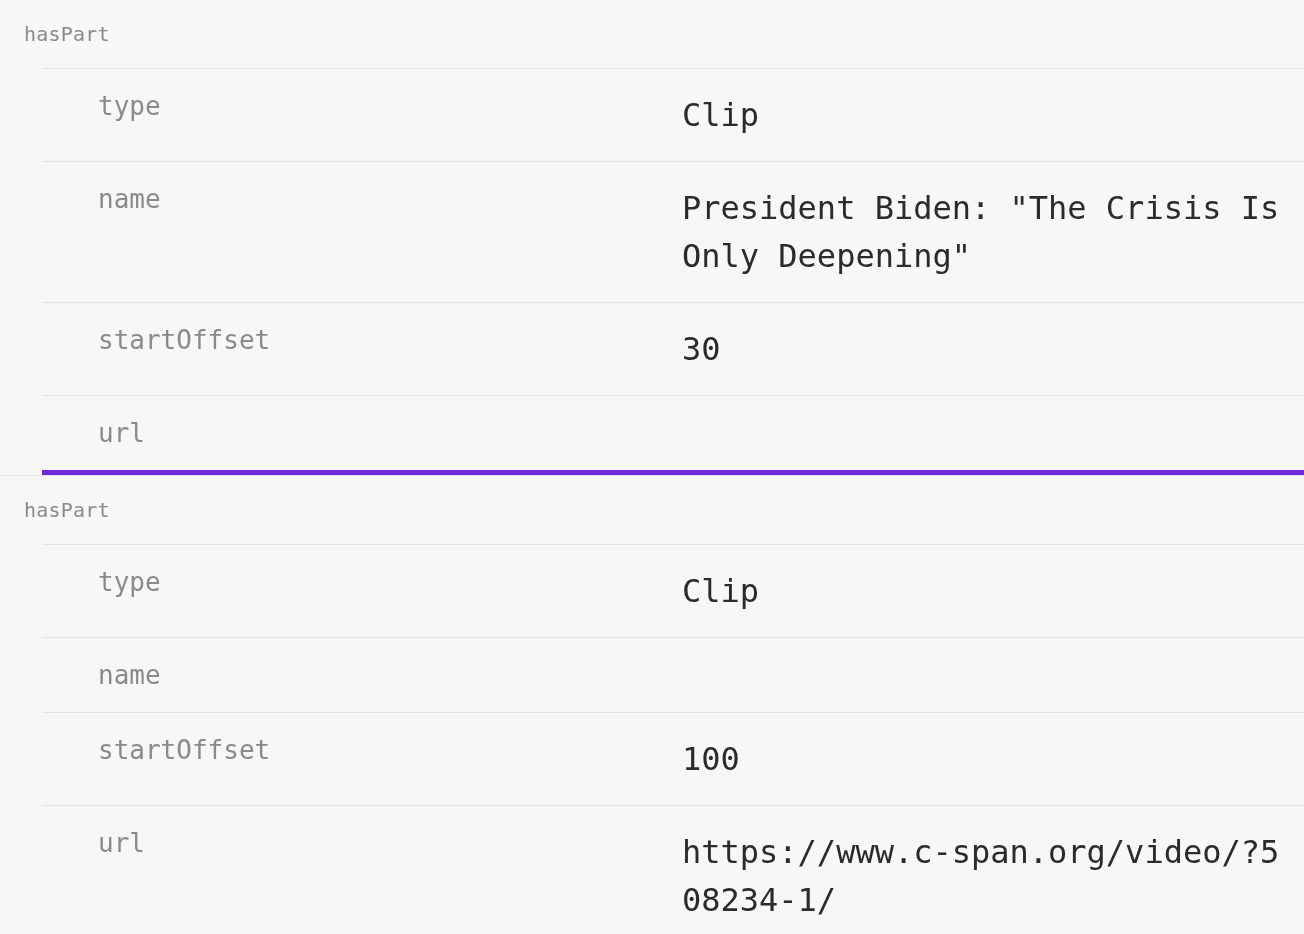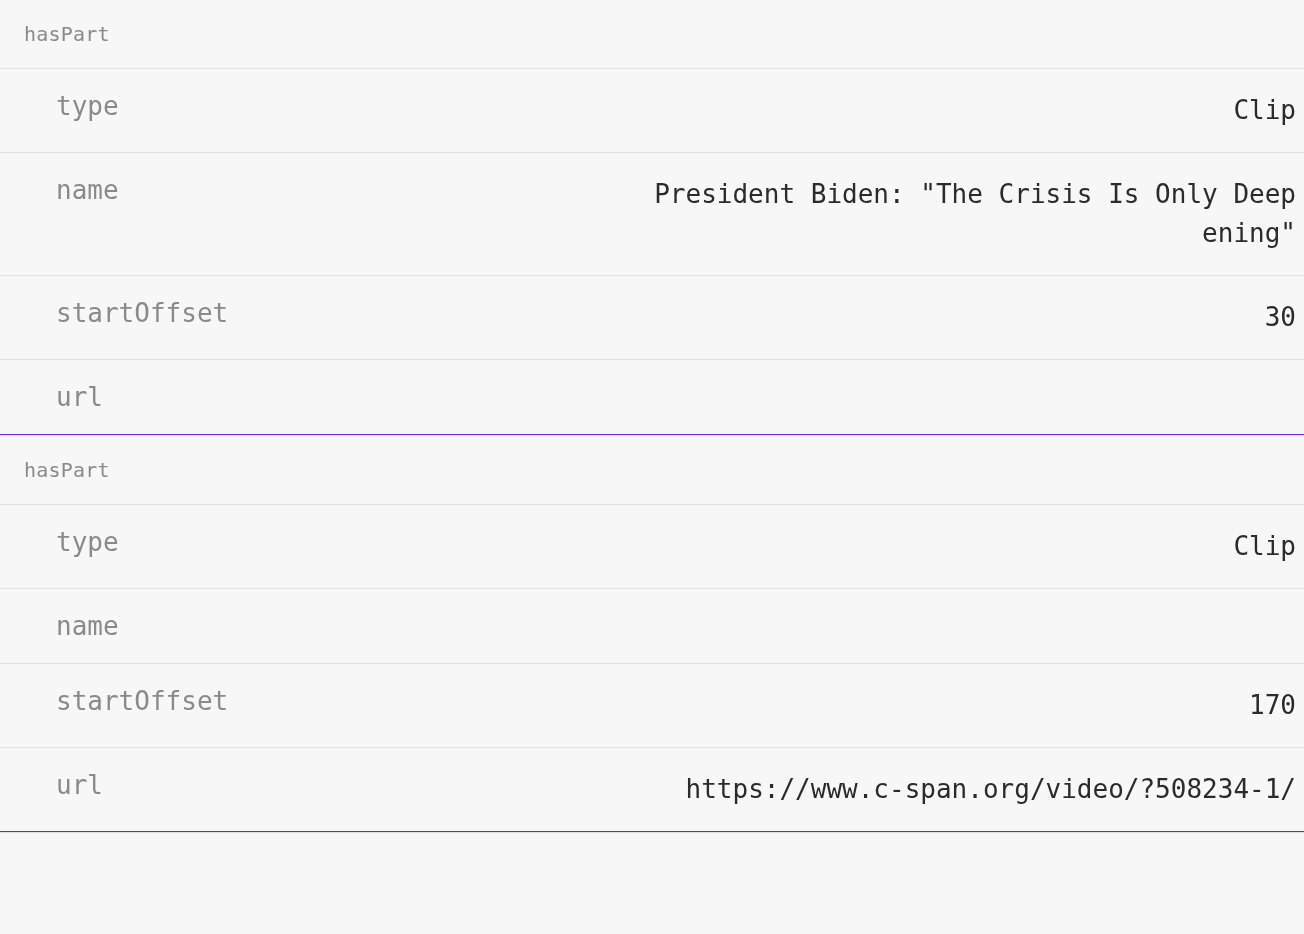--- a/index.html
+++ b/index.html
@@ -14,39 +14,39 @@
     font-size: 20px;
     color: #8a8a8a;
     padding: 22px 24px 22px 24px;
     font-family: ui-monospace, "SF Mono", "Menlo", "Consolas", monospace;
     letter-spacing: 0.2px;
   }
   .row {
     display: flex;
     border-top: 1px solid #e3e3e3;
     padding: 22px 0;
+    margin-left: 42px;
   }
-  .row:last-child { border-bottom: 1px solid #6d28d9; }
+  .row:last-child { border-bottom: 5px solid #6d28d9; }
   .key {
     flex: 0 0 640px;
     padding-left: 56px;
     padding-right: 24px;
     font-size: 26px;
     color: #8a8a8a;
     font-family: ui-monospace, "SF Mono", "Menlo", "Consolas", monospace;
   }
   .val {
     flex: 1 1 auto;
-    padding-right: 8px;
-    font-size: 26px;
+    padding-right: 23px;
+    font-size: 32px;
     color: #2b2b2b;
     font-family: ui-monospace, "SF Mono", "Menlo", "Consolas", monospace;
     word-break: break-all;
     line-height: 1.5;
-    text-align: right;
   }
   .sections { }
   .group { }
   .rows { border-bottom: 1px solid #e3e3e3; }
 </style>
 </head>
 <body>
 
 <div class="container">
   <div class="sections" id="sections">
@@ -75,21 +75,21 @@
         <div class="rows">
           <div class="row">
             <div class="key">type</div>
             <div class="val">Clip</div>
           </div>
           <div class="row">
             <div class="key">name</div>
           </div>
           <div class="row">
             <div class="key">startOffset</div>
-            <div class="val">170</div>
+            <div class="val">100</div>
           </div>
           <div class="row">
             <div class="key">url</div>
             <div class="val">https://www.c-span.org/video/?508234-1/</div>
           </div>
         </div>
       </div>
     </div>
 </div>
 

